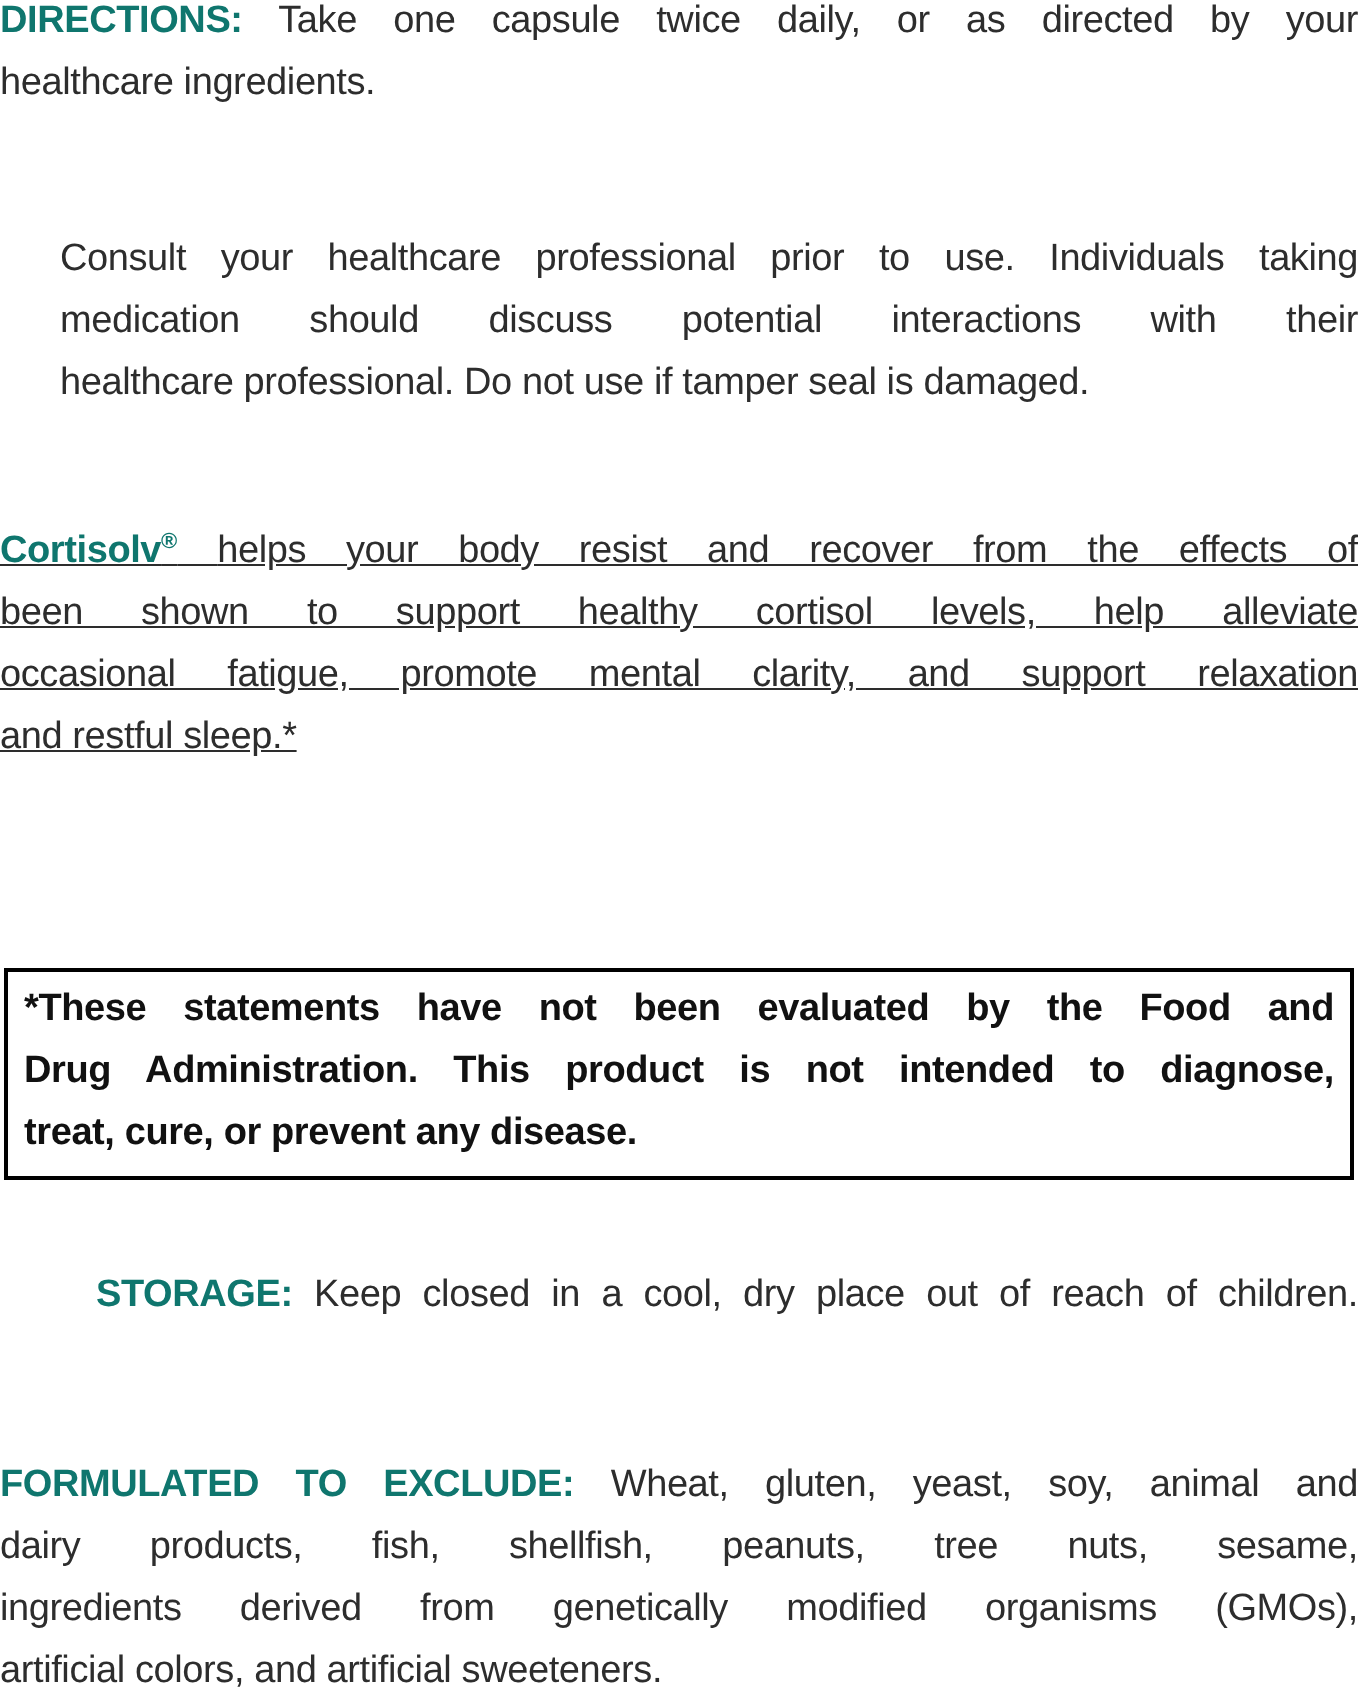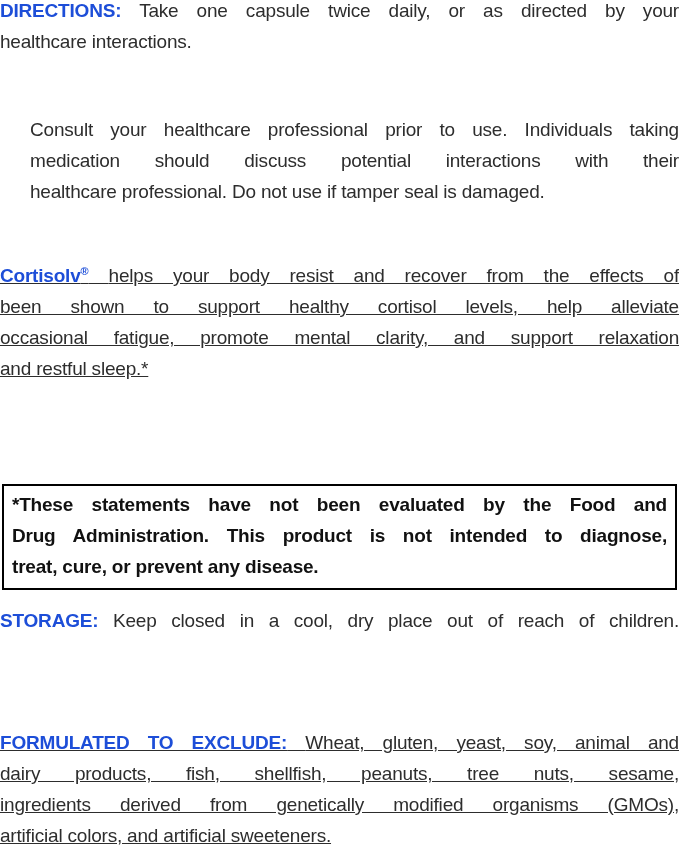--- a/index.html
+++ b/index.html
@@ -27,55 +27,55 @@
   .line {
     display: block;
     text-align: justify;
     text-align-last: left;
   }
   .line.j {
     text-align-last: justify;
   }
   .lead {
     font-weight: 700;
-    color: #1d4ed8;
+    color: #0f766e;
   }
   .reg-mark {
     font-size: 11px;
     vertical-align: 7px;
     letter-spacing: 0;
   }
   .disclaimer-box {
     position: absolute;
     left: 2px;
     right: 2px;
     top: 484px;
     border: 2px solid #000000;
     padding: 3px 8px 6px 8px;
     font-weight: 700;
     color: #111111;
     letter-spacing: -0.2px;
   }
   .p-directions { top: -5px; }
   .p-precaution { top: 114px; margin-left: 30px; }
   .p-description { top: 256px; text-decoration: underline; }
-  .p-storage { top: 605px; }
-  .p-exclude { top: 727px; text-decoration: underline; }
+  .p-storage { top: 632px; padding-left: 48px; }
+  .p-exclude { top: 727px; }
 </style>
 </head>
 <body>
 
 <div class="label-panel">
 
   <section class="para p-directions">
     <div class="line j">
       <span class="lead">DIRECTIONS:</span>
       <span>Take one capsule twice daily, or as directed by your</span>
     </div>
-    <div class="line">healthcare interactions.</div>
+    <div class="line">healthcare ingredients.</div>
   </section>
 
   <section class="para p-precaution">
     <div class="line j">Consult your healthcare professional prior to use. Individuals taking</div>
     <div class="line j">medication should discuss potential interactions with their</div>
     <div class="line">healthcare professional. Do not use if tamper seal is damaged.</div>
   </section>
 
   <section class="para p-description">
     <div class="line j">

